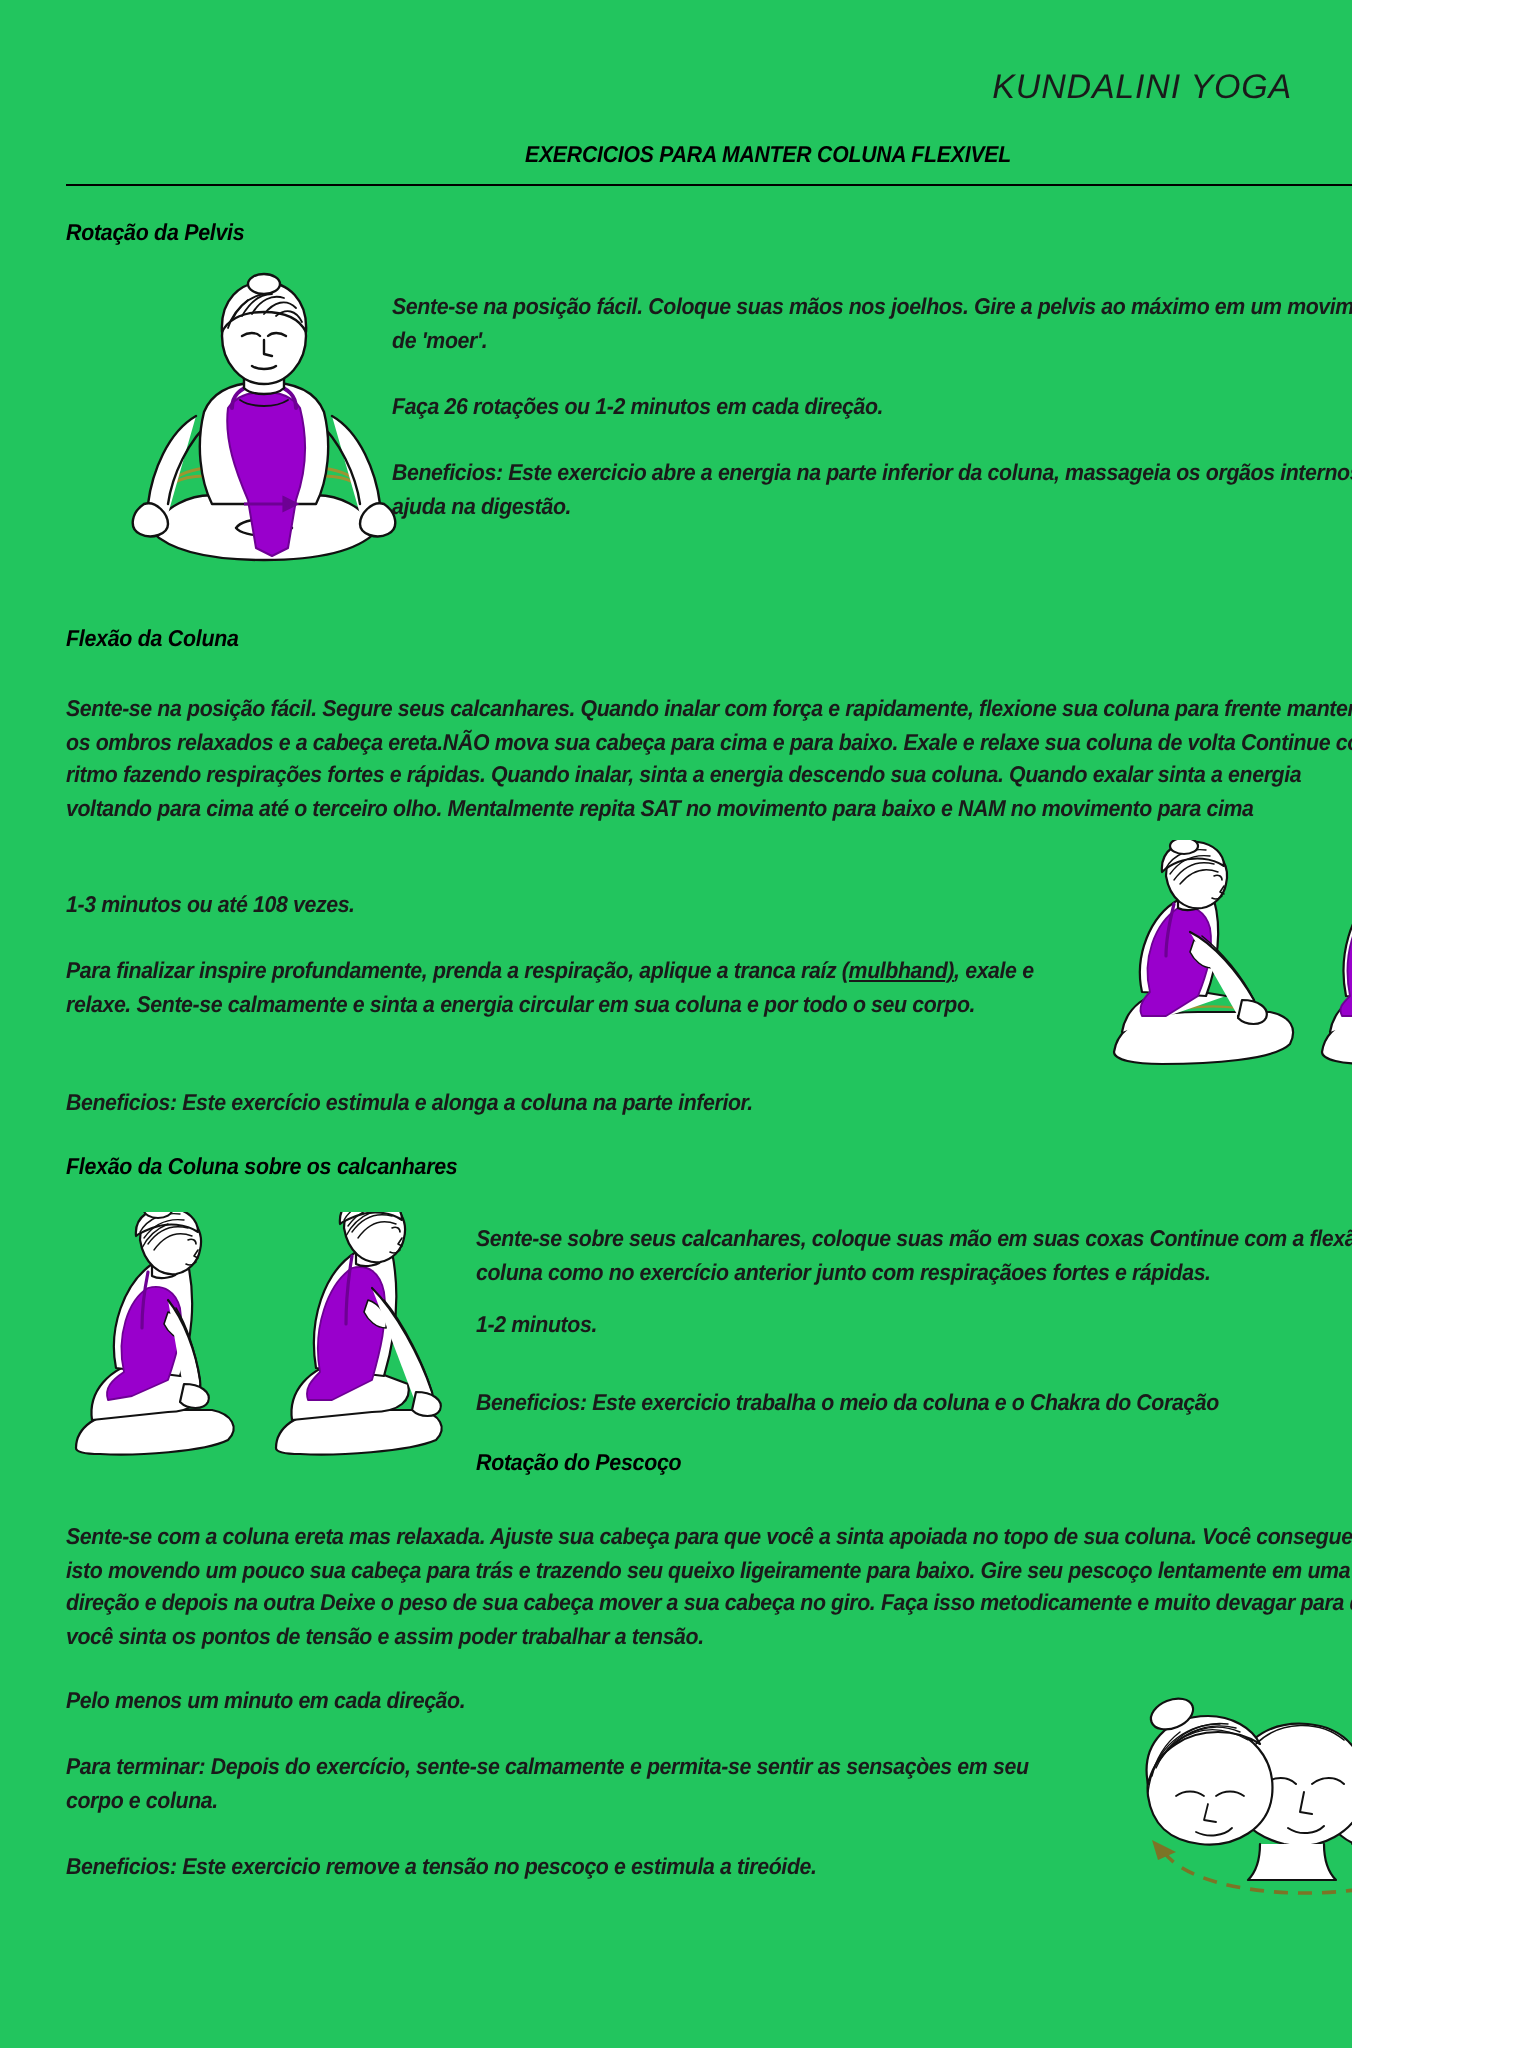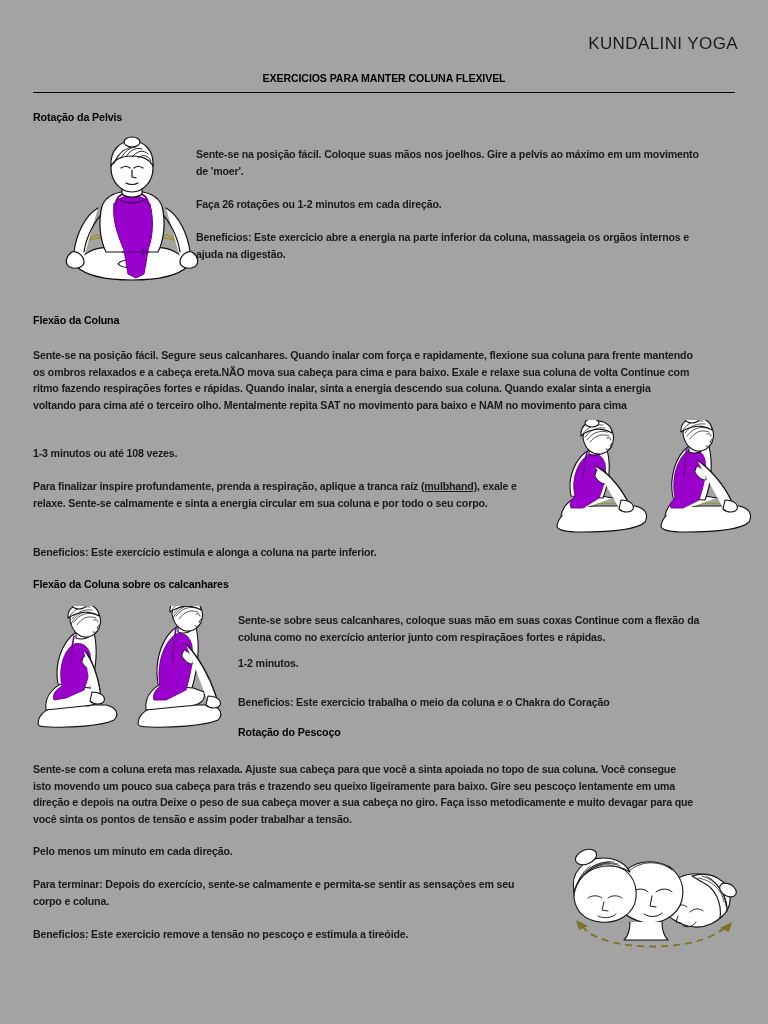--- a/index.html
+++ b/index.html
@@ -2,26 +2,27 @@
 <html><head>
 <meta charset="utf-8">
 <style>
   html, body {
     margin: 0;
     padding: 0;
     background: #ffffff;
   }
   .page {
     position: relative;
-    width: 768px;
+    width: 676px;
     height: 1024px;
-    background: #a3a3a3;
+    background: #22c55e;
     overflow: hidden;
     font-family: "Liberation Sans", sans-serif;
     color: #000000;
+    font-style: italic;
   }
 
   
   .brand {
     position: absolute;
     top: 34px;
     right: 30px;
     font-size: 17px;
     font-weight: 400;
     letter-spacing: 0.4px;

